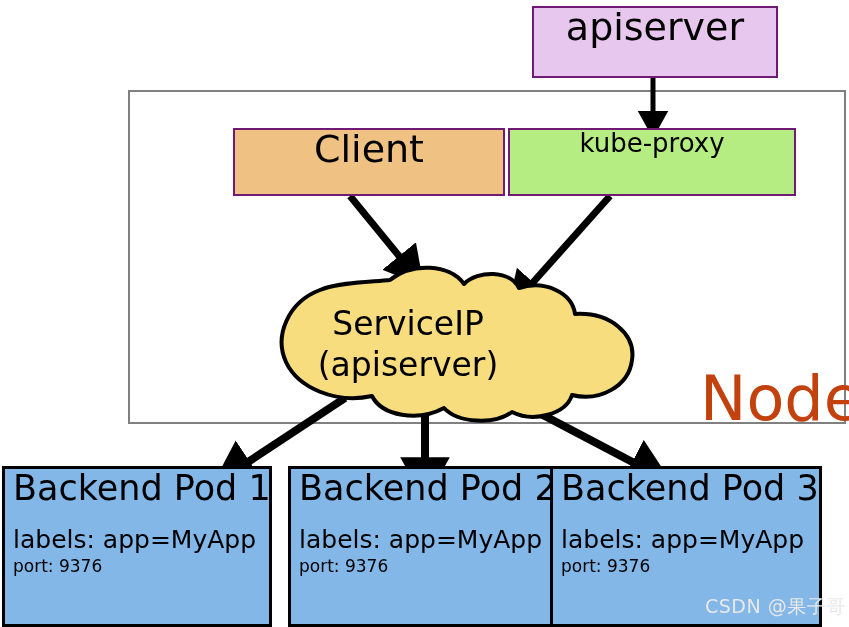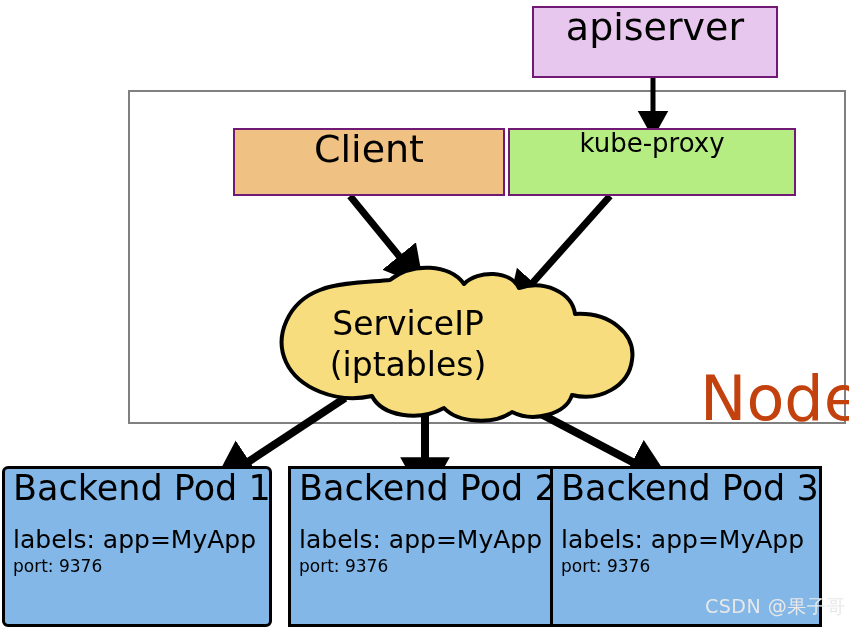--- a/index.html
+++ b/index.html
@@ -127,21 +127,21 @@
   }
   .pod-port {
     position: absolute;
     left: 8px;
     top: 87px;
     font-size: 17px;
     line-height: 1.25;
     color: #000000;
     white-space: nowrap;
   }
-  #pod-1 { left: 2px;   top: 466px; width: 270px; height: 161px; border-radius: 6px; }
+  #pod-1 { left: 2px;   top: 466px; width: 270px; height: 161px; }
   #pod-2 { left: 288px; top: 466px; width: 299px; height: 161px; }
   #pod-3 { left: 550px; top: 466px; width: 272px; height: 161px; }
 
   
   #watermark {
     position: absolute;
     left: 705px;
     top: 594px;
     font-size: 19px;
     color: #e8e8e8;
@@ -199,21 +199,21 @@
                C 357 124 328 140 300 133
                C 294 152 262 161 240 150
                C 222 163 186 161 172 146
                C 146 160 110 154 100 134
                C 64 142 26 126 14 100
                C 2 74 16 40 48 28
                C 68 20 100 20 118 18 Z" fill="#f7dd7e" stroke="#000000" stroke-width="4" stroke-linejoin="round"></path>
     </svg>
     <div id="serviceip-label">
       <div>ServiceIP</div>
-      <div>(iptables)</div>
+      <div>(apiserver)</div>
     </div>
   </div>
 
   <div class="pod-box" id="pod-1">
     <div class="pod-title">Backend Pod 1</div>
     <div class="pod-labels">labels: app=MyApp</div>
     <div class="pod-port">port: 9376</div>
   </div>
 
   <div class="pod-box" id="pod-2">

